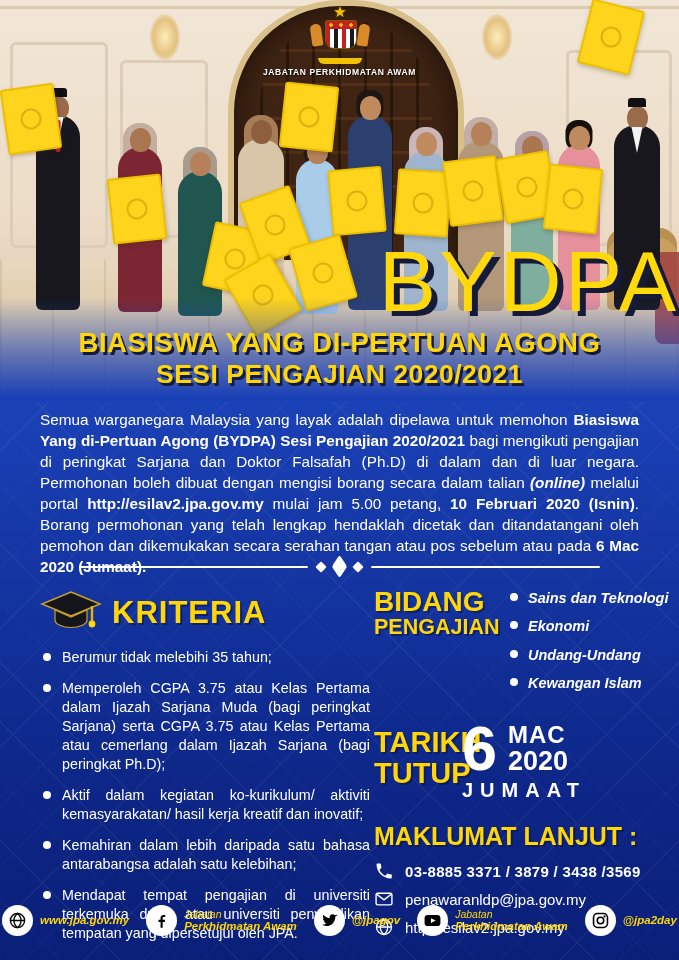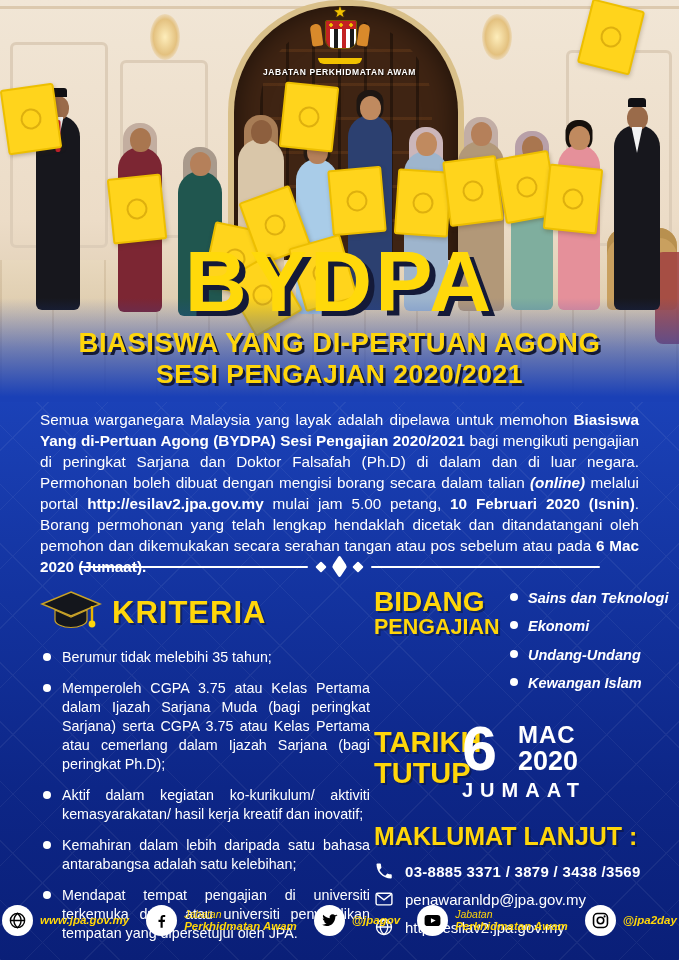--- a/index.html
+++ b/index.html
@@ -55,22 +55,22 @@
         clip-path:polygon(0 0,100% 0,50% 100%);z-index:2;}
   .tie{position:absolute;top:24px;left:50%;transform:translateX(-50%);width:5px;height:32px;border-radius:2px;z-index:3;}
   .folder{position:absolute;width:50px;height:62px;background:#ffd41c;border:2px solid #edbf00;border-radius:3px;z-index:3;
         box-shadow:1px 2px 4px rgba(60,40,0,.25);}
   .folder::after{content:"";position:absolute;left:50%;top:50%;transform:translate(-50%,-50%);
         width:17px;height:17px;border:2px solid rgba(190,140,0,.5);border-radius:50%;}
   .fade{position:absolute;left:0;top:298px;width:679px;height:104px;z-index:3;
         background:linear-gradient(180deg,rgba(30,70,195,0) 0%,rgba(28,68,190,.55) 48%,#1a40b6 95%);}
   
   .title-block{position:absolute;left:0;top:241px;width:100%;text-align:center;z-index:5;}
-  .main-title{margin:0;font-size:86px;line-height:.95;font-weight:700;letter-spacing:3px;color:#ffd90a;
-        text-shadow:6px 5px 0 #141a38;}
+  .main-title{margin:0;font-size:86px;line-height:.95;font-weight:400;letter-spacing:3px;color:#ffd90a;
+        text-shadow:6px 5px 0 #141a38;text-align:right;}
   .sub1{margin:4px 0 0;font-size:27.5px;font-weight:900;color:#ffd60a;letter-spacing:.5px;text-shadow:2.5px 2.5px 0 #141a38;}
   .sub2{margin:0;font-size:26.5px;font-weight:900;color:#ffd60a;letter-spacing:.5px;text-shadow:2.5px 2.5px 0 #141a38;}
   
   .intro{position:absolute;left:40px;top:410px;width:599px;color:#fff;font-size:15.3px;line-height:1.37;
         text-align:justify;z-index:5;}
   .intro .b{font-weight:bold;}
   .intro .bi{font-weight:bold;font-style:italic;}
   
   .divider{position:absolute;left:79px;top:561px;width:521px;display:flex;align-items:center;gap:9px;z-index:5;}
   .dv-line{flex:1;height:2px;background:#fff;border-radius:1px;}
@@ -91,21 +91,21 @@
   .bid2{margin:0;font-size:21.5px;font-weight:900;color:#ffd60a;line-height:1.1;text-shadow:2px 2px 0 rgba(10,15,40,.45);}
   .bid-list{list-style:none;margin:2px 0 0;padding:0;}
   .bid-list li{position:relative;padding-left:20px;margin-bottom:11px;color:#fff;font-size:14.5px;font-weight:bold;line-height:1.2;font-style:italic;}
   .bid-list li::before{content:"";position:absolute;left:2px;top:3px;width:8px;height:8px;border-radius:50%;background:#fff;}
   .tarikh{margin-top:17px;display:flex;align-items:flex-start;}
   .tarikh-label{width:82px;padding-top:6px;}
   .tl{margin:0;font-size:29px;font-weight:700;color:#ffd60a;line-height:1.08;text-shadow:2px 2px 0 rgba(10,15,40,.45);}
   .date-group{margin-left:6px;}
   .date-row{display:flex;align-items:flex-start;}
   .day{font-size:63px;font-weight:bold;color:#fff;line-height:.88;}
-  .monthyear{margin-left:21px;padding-top:2px;}
+  .monthyear{margin-left:11px;padding-top:2px;}
   .month{margin:0;font-size:24px;font-weight:bold;color:#fff;line-height:1;letter-spacing:1px;}
   .year{margin:0;font-size:27px;font-weight:900;color:#fff;line-height:1.05;}
   .weekday{margin:3px 0 0;font-size:20px;font-weight:900;color:#fff;letter-spacing:7px;}
   .maklumat{margin-top:20px;}
   .mak-head{margin:0 0 10px;font-size:25px;font-weight:900;color:#ffd60a;text-shadow:2px 2px 0 rgba(10,15,40,.45);}
   .contact-row{display:flex;align-items:center;gap:11px;margin-bottom:8px;color:#fff;}
   .contact-row .txt{font-size:15px;}
   .contact-row .txt.bold{font-weight:bold;letter-spacing:.3px;}
   .cicon{width:20px;height:20px;flex:0 0 20px;}
   

